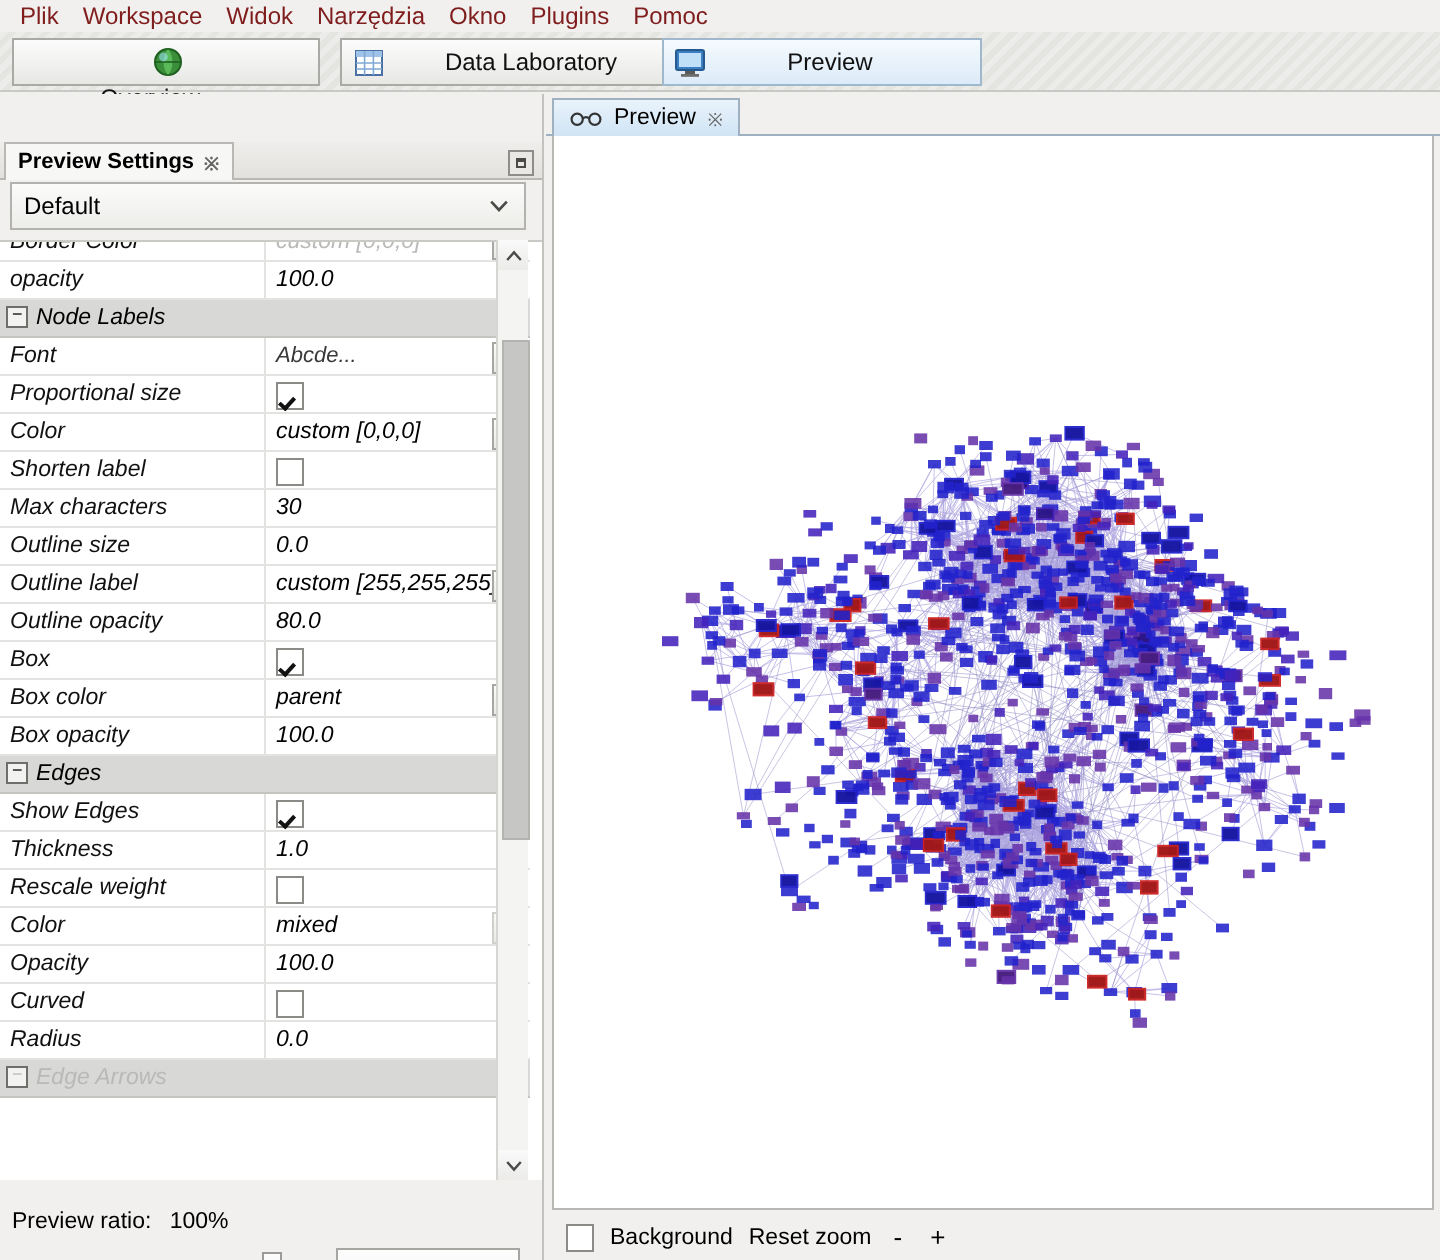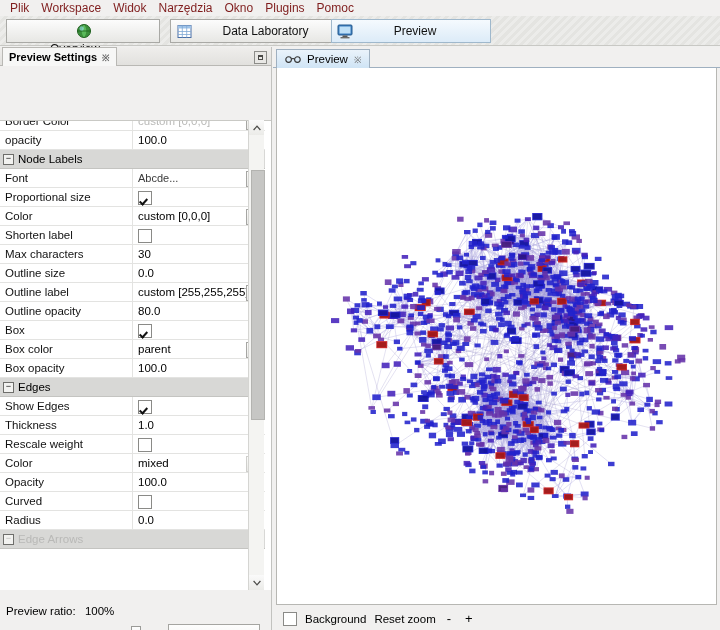--- a/index.html
+++ b/index.html
@@ -62,20 +62,21 @@
   .left-panel {
     position: absolute; left: 0; top: 47px; width: 272px; height: 583px;
     box-sizing: border-box;
     background: #f1f0ef;
   }
   .panel-titlebar {
     position: relative; height: 19px; width: 272px;
     background: linear-gradient(#efeeec, #e2e1de);
     border-bottom: 1px solid #b9b8b4;
     box-sizing: border-box;
+    margin-top: 24px;
   }
   .panel-tab {
     position: absolute; left: 2px; top: 0; height: 19px;
     display: flex; align-items: center; gap: 5px;
     padding: 0 6px 0 6px;
     background: #f7f7f6;
     border: 1px solid #b9b8b4; border-bottom: none;
     box-sizing: border-box;
     font-weight: bold; font-size: 11px;
     cursor: pointer;
@@ -125,21 +126,21 @@
     box-sizing: border-box;
   }
   .proptable {
     position: absolute; left: 0; top: -9px; width: 254px;
     border-collapse: collapse;
     table-layout: fixed;
   }
   .proptable td {
     height: 18px; font-size: 11.5px; padding: 0 0 0 5px;
     border-bottom: 1px solid #e3e3e1;
-    vertical-align: middle; overflow: hidden; white-space: nowrap;
+    vertical-align: middle; overflow: hidden; white-space: nowrap; font-style: italic;
   }
   .proptable td.k { width: 127px; border-right: 1px solid #e3e3e1; color: #111; }
   .proptable td.v { width: 127px; position: relative; }
   tr.group td {
     background: #d8d8d6; font-size: 11.5px; padding-left: 3px;
     border-bottom: 1px solid #c4c4c1; border-right: none;
   }
   tr.group td .exp {
     display: inline-block; width: 9px; height: 9px; line-height: 7px;
     text-align: center; border: 1px solid #6e6e6b; background: #f2f2f0;
@@ -301,20 +302,28 @@
 
     <div class="panel-titlebar">
       <div class="panel-tab">
         <span>Preview Settings</span>
         <span class="tab-x">※</span>
       </div>
       <div class="panel-min"></div>
     </div>
 
 
+    <div class="combo">
+      <span class="cv">Default</span>
+      <span class="chev">
+        <svg width="9" height="6" viewBox="0 0 9 6">
+            <path d="M0.6 0.8 L4.5 5 L8.4 0.8" fill="none" stroke="#4a4a47" stroke-width="1.3"></path>
+          </svg>
+      </span>
+    </div>
 
     <div class="proptable-wrap">
       <table class="proptable">
         <tbody id="prop-body">
             <tr class="ghost">
               <td class="k">Border Color</td>
               <td class="v"><span>custom [0,0,0]</span><span class="dots">...</span></td>
             </tr>
             <tr>
               <td class="k">opacity</td>

